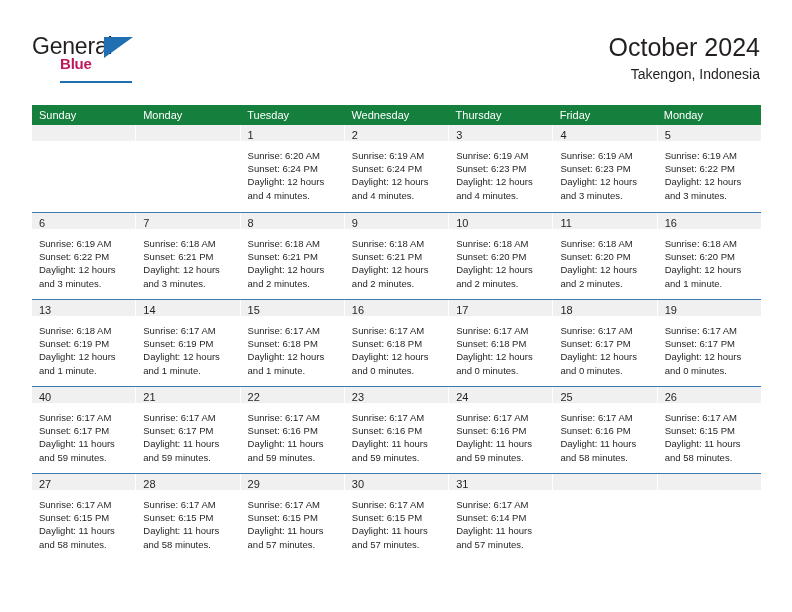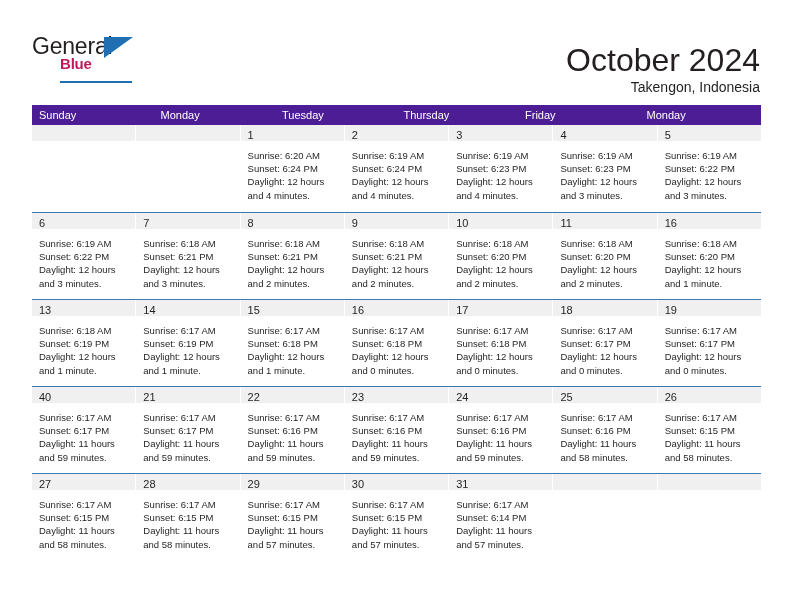--- a/index.html
+++ b/index.html
@@ -75,25 +75,24 @@
     background: #1f6fb2;
   }
 
   .title-block {
     position: absolute;
     right: 32px;
     top: 32px;
     text-align: right;
   }
   .cal-title {
-    font-size: 32px;
+    font-size: 25px;
     color: #231f20;
     line-height: 30px;
     white-space: nowrap;
-    margin-top: 13px;
   }
   .cal-sub {
     font-size: 14px;
     color: #231f20;
     line-height: 20px;
     margin-top: 2px;
     white-space: nowrap;
   }
 
   
@@ -101,21 +100,21 @@
     position: absolute;
     left: 32px;
     top: 105px;
     width: 729px;
   }
 
   .weekday-row {
     display: flex;
     width: 729px;
     height: 20px;
-    background: #4c1d95;
+    background: #15803d;
   }
   .weekday {
     flex: 1 1 0;
     font-size: 11px;
     color: #ffffff;
     line-height: 20px;
     padding-left: 7px;
     box-sizing: border-box;
     white-space: nowrap;
     overflow: hidden;
@@ -183,20 +182,21 @@
       <div class="cal-sub">Takengon, Indonesia</div>
     </div>
 
   </div>
 
   <div class="cal">
     <div class="weekday-row" id="weekday-row">
         <div class="weekday">Sunday</div>
         <div class="weekday">Monday</div>
         <div class="weekday">Tuesday</div>
+        <div class="weekday">Wednesday</div>
         <div class="weekday">Thursday</div>
         <div class="weekday">Friday</div>
         <div class="weekday">Monday</div>
       </div>
     <div id="weeks-container">
         <div class="week-row first">
           <div class="day-cell empty">
             <div class="day-num-band"><span class="day-num"></span></div>
           </div>
           <div class="day-cell empty">

